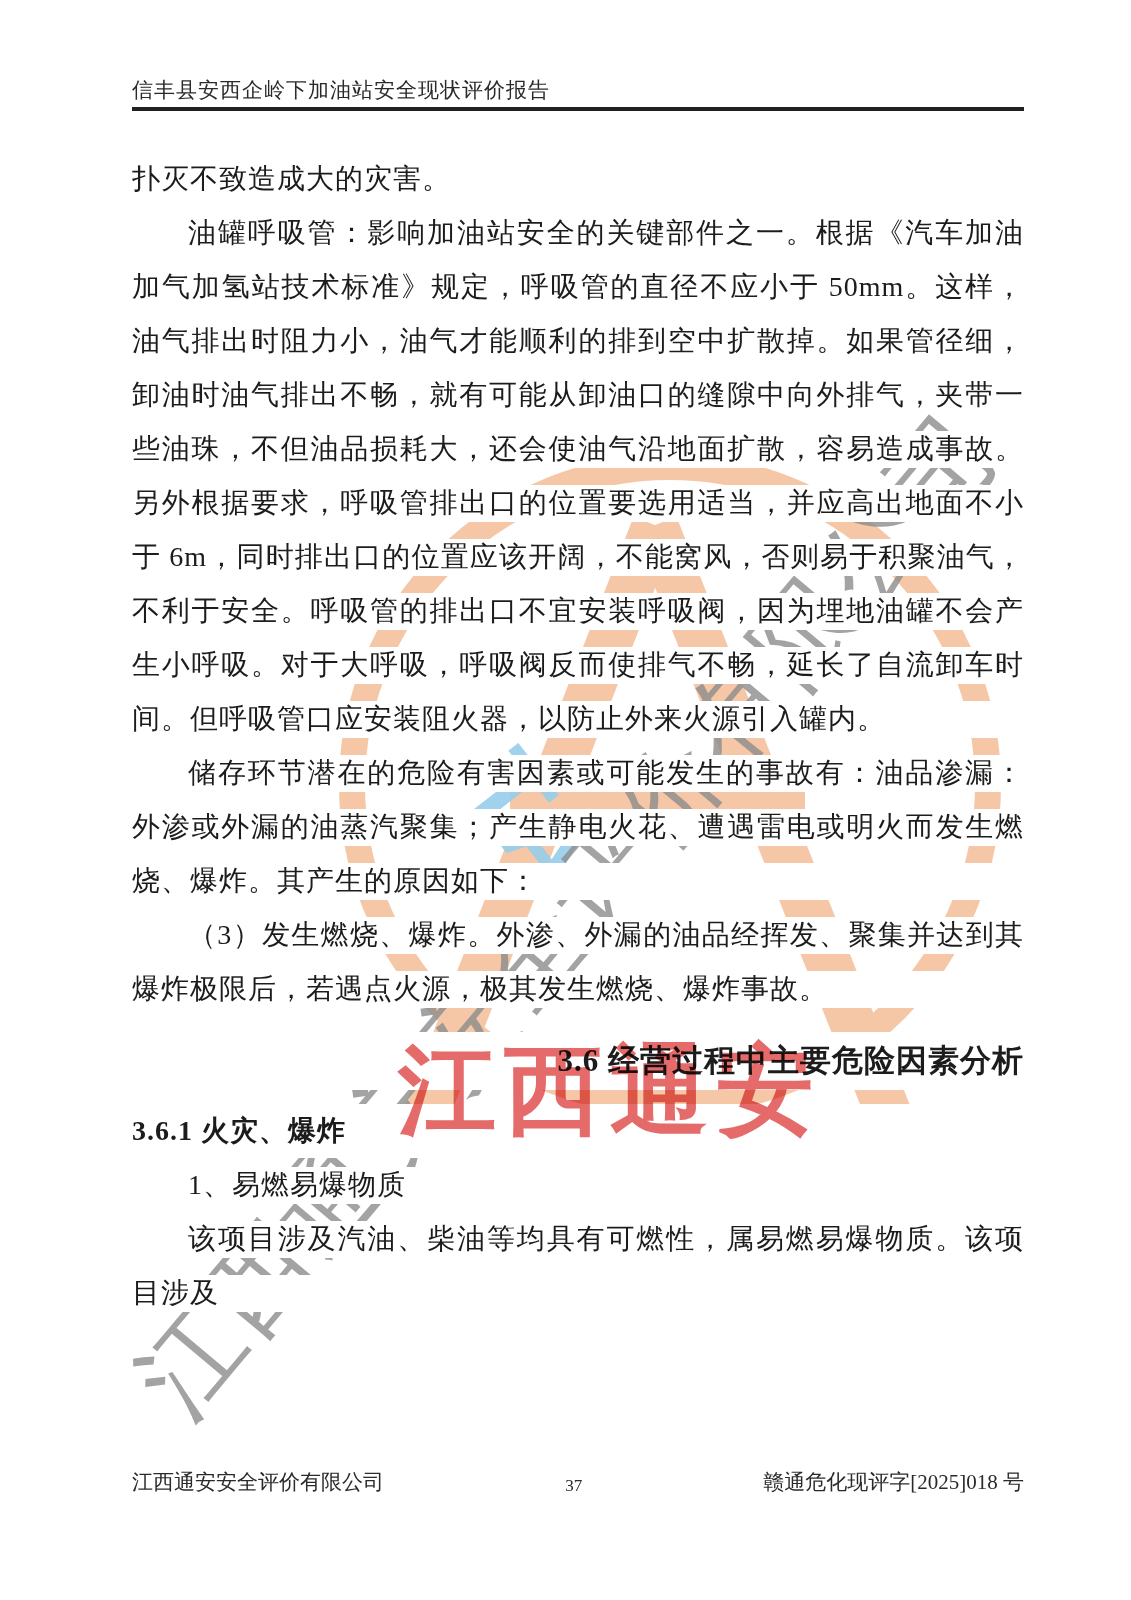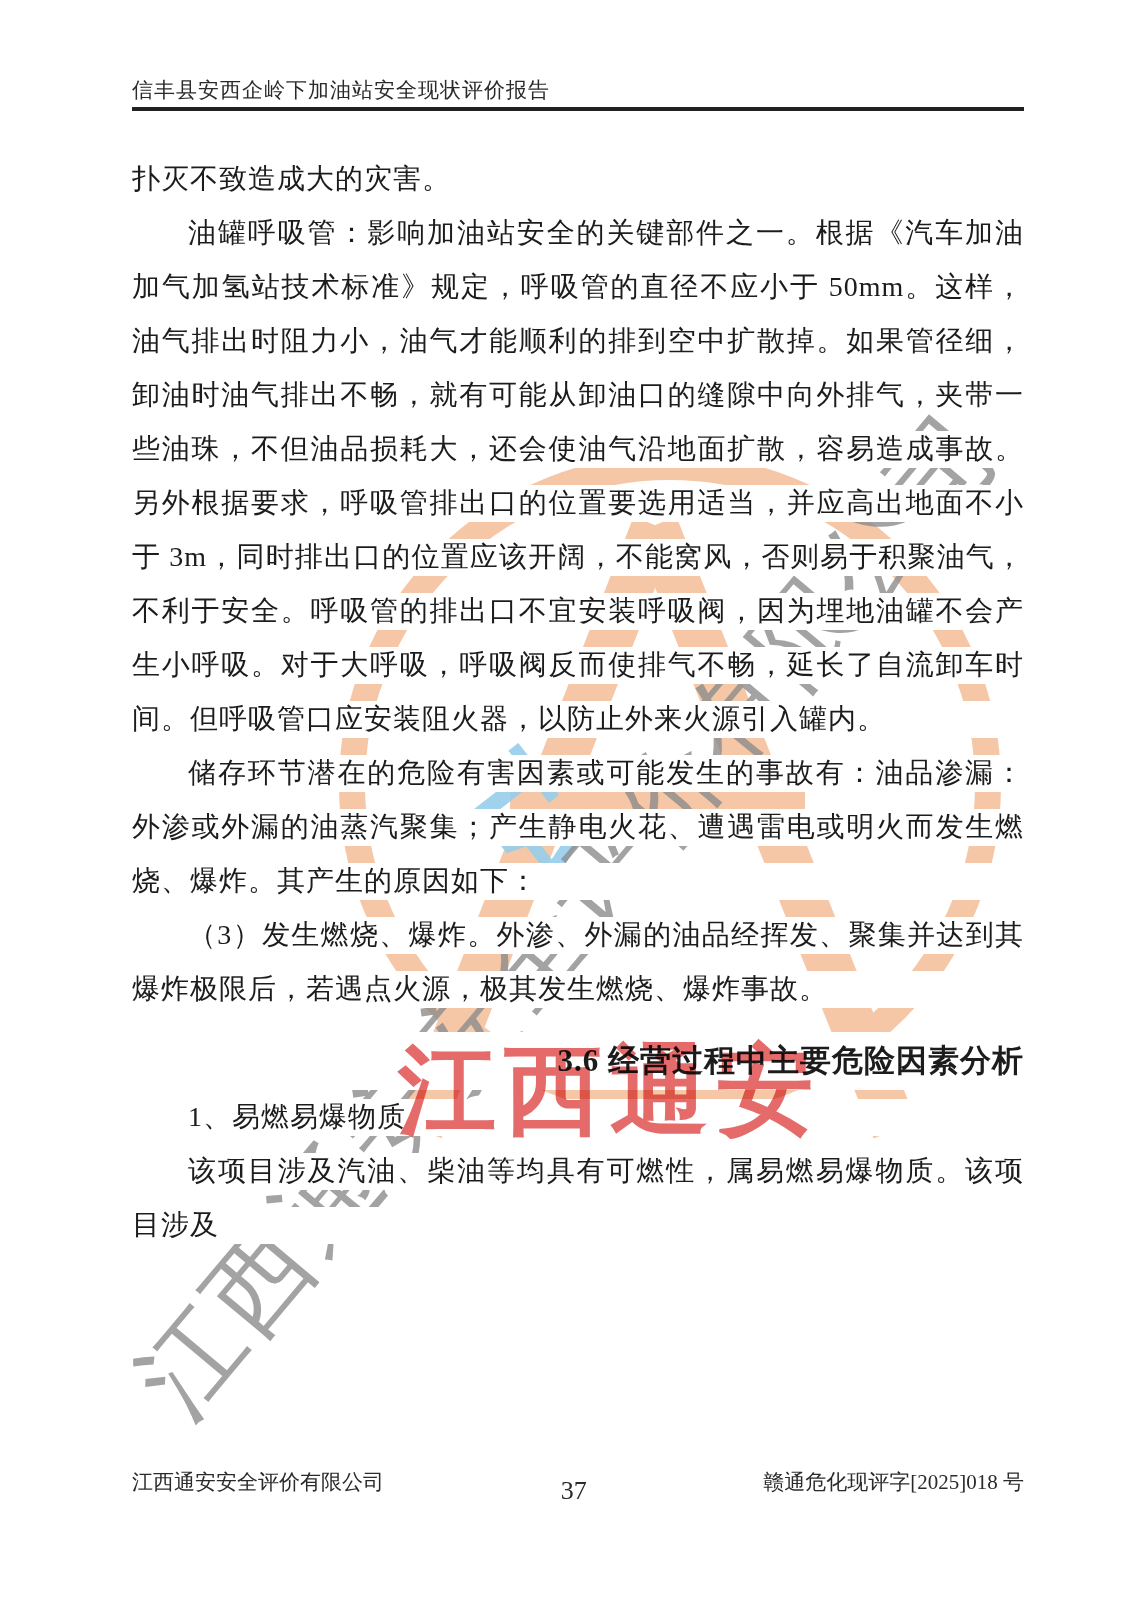--- a/index.html
+++ b/index.html
@@ -65,21 +65,21 @@
   .h2{
     font-weight:bold;font-size:28px;line-height:54px;
     margin:14px 0 0 0 !important;background:#ffffff;text-align:left;
   }
   
   .footer{
     position:absolute;z-index:3;left:132px;top:1468px;width:892px;
     display:flex;justify-content:space-between;align-items:flex-start;
     font-size:21px;color:#2a2a2a;
   }
-  .footer .page-num{font-size:26px;margin-top:8px;}
+  .footer .page-num{font-size:17px;margin-top:8px;}
 </style>
 </head>
 <body>
 
 <div class="page">
 
   <svg class="wm wm-logo" viewBox="0 0 700 700" width="700" height="700">
     <g fill="none" stroke="#f5c3a0" opacity="0.92">
       <circle cx="350" cy="345" r="318" stroke-width="26"></circle>
       <path d="M335,85 L100,690" stroke-width="46"></path>
@@ -90,24 +90,25 @@
 
   <div class="wm wm-ta">TA</div>
 
   <div class="wm wm-gray">江西通安安全评价有限公司</div>
 
   <div class="header-title">信丰县安西企岭下加油站安全现状评价报告</div>
   <div class="header-rule"></div>
 
   <div class="content">
     <p class="strip">扑灭不致造成大的灾害。</p>
-    <p class="strip ind">油罐呼吸管：影响加油站安全的关键部件之一。根据《汽车加油加气加氢站技术标准》规定，呼吸管的直径不应小于 50mm。这样，油气排出时阻力小，油气才能顺利的排到空中扩散掉。如果管径细，卸油时油气排出不畅，就有可能从卸油口的缝隙中向外排气，夹带一些油珠，不但油品损耗大，还会使油气沿地面扩散，容易造成事故。另外根据要求，呼吸管排出口的位置要选用适当，并应高出地面不小于 3m，同时排出口的位置应该开阔，不能窝风，否则易于积聚油气，不利于安全。呼吸管的排出口不宜安装呼吸阀，因为埋地油罐不会产生小呼吸。对于大呼吸，呼吸阀反而使排气不畅，延长了自流卸车时间。但呼吸管口应安装阻火器，以防止外来火源引入罐内。</p>
+    <p class="strip ind">油罐呼吸管：影响加油站安全的关键部件之一。根据《汽车加油加气加氢站技术标准》规定，呼吸管的直径不应小于 50mm。这样，油气排出时阻力小，油气才能顺利的排到空中扩散掉。如果管径细，卸油时油气排出不畅，就有可能从卸油口的缝隙中向外排气，夹带一些油珠，不但油品损耗大，还会使油气沿地面扩散，容易造成事故。另外根据要求，呼吸管排出口的位置要选用适当，并应高出地面不小于 6m，同时排出口的位置应该开阔，不能窝风，否则易于积聚油气，不利于安全。呼吸管的排出口不宜安装呼吸阀，因为埋地油罐不会产生小呼吸。对于大呼吸，呼吸阀反而使排气不畅，延长了自流卸车时间。但呼吸管口应安装阻火器，以防止外来火源引入罐内。</p>
     <p class="strip ind">储存环节潜在的危险有害因素或可能发生的事故有：油品渗漏：外渗或外漏的油蒸汽聚集；产生静电火花、遭遇雷电或明火而发生燃烧、爆炸。其产生的原因如下：</p>
     <p class="strip ind">（3）发生燃烧、爆炸。外渗、外漏的油品经挥发、聚集并达到其爆炸极限后，若遇点火源，极其发生燃烧、爆炸事故。</p>
     <p class="h1">3.6 经营过程中主要危险因素分析</p>
+    <p class="h2">3.6.1 火灾、爆炸</p>
     <p class="strip ind">1、易燃易爆物质</p>
     <p class="strip ind">该项目涉及汽油、柴油等均具有可燃性，属易燃易爆物质。该项目涉及</p>
   </div>
 
   <div class="wm-red">江西通安</div>
 
   <div class="footer">
     <span>江西通安安全评价有限公司</span>
     <span class="page-num">37</span>
     <span>赣通危化现评字[2025]018 号</span>

